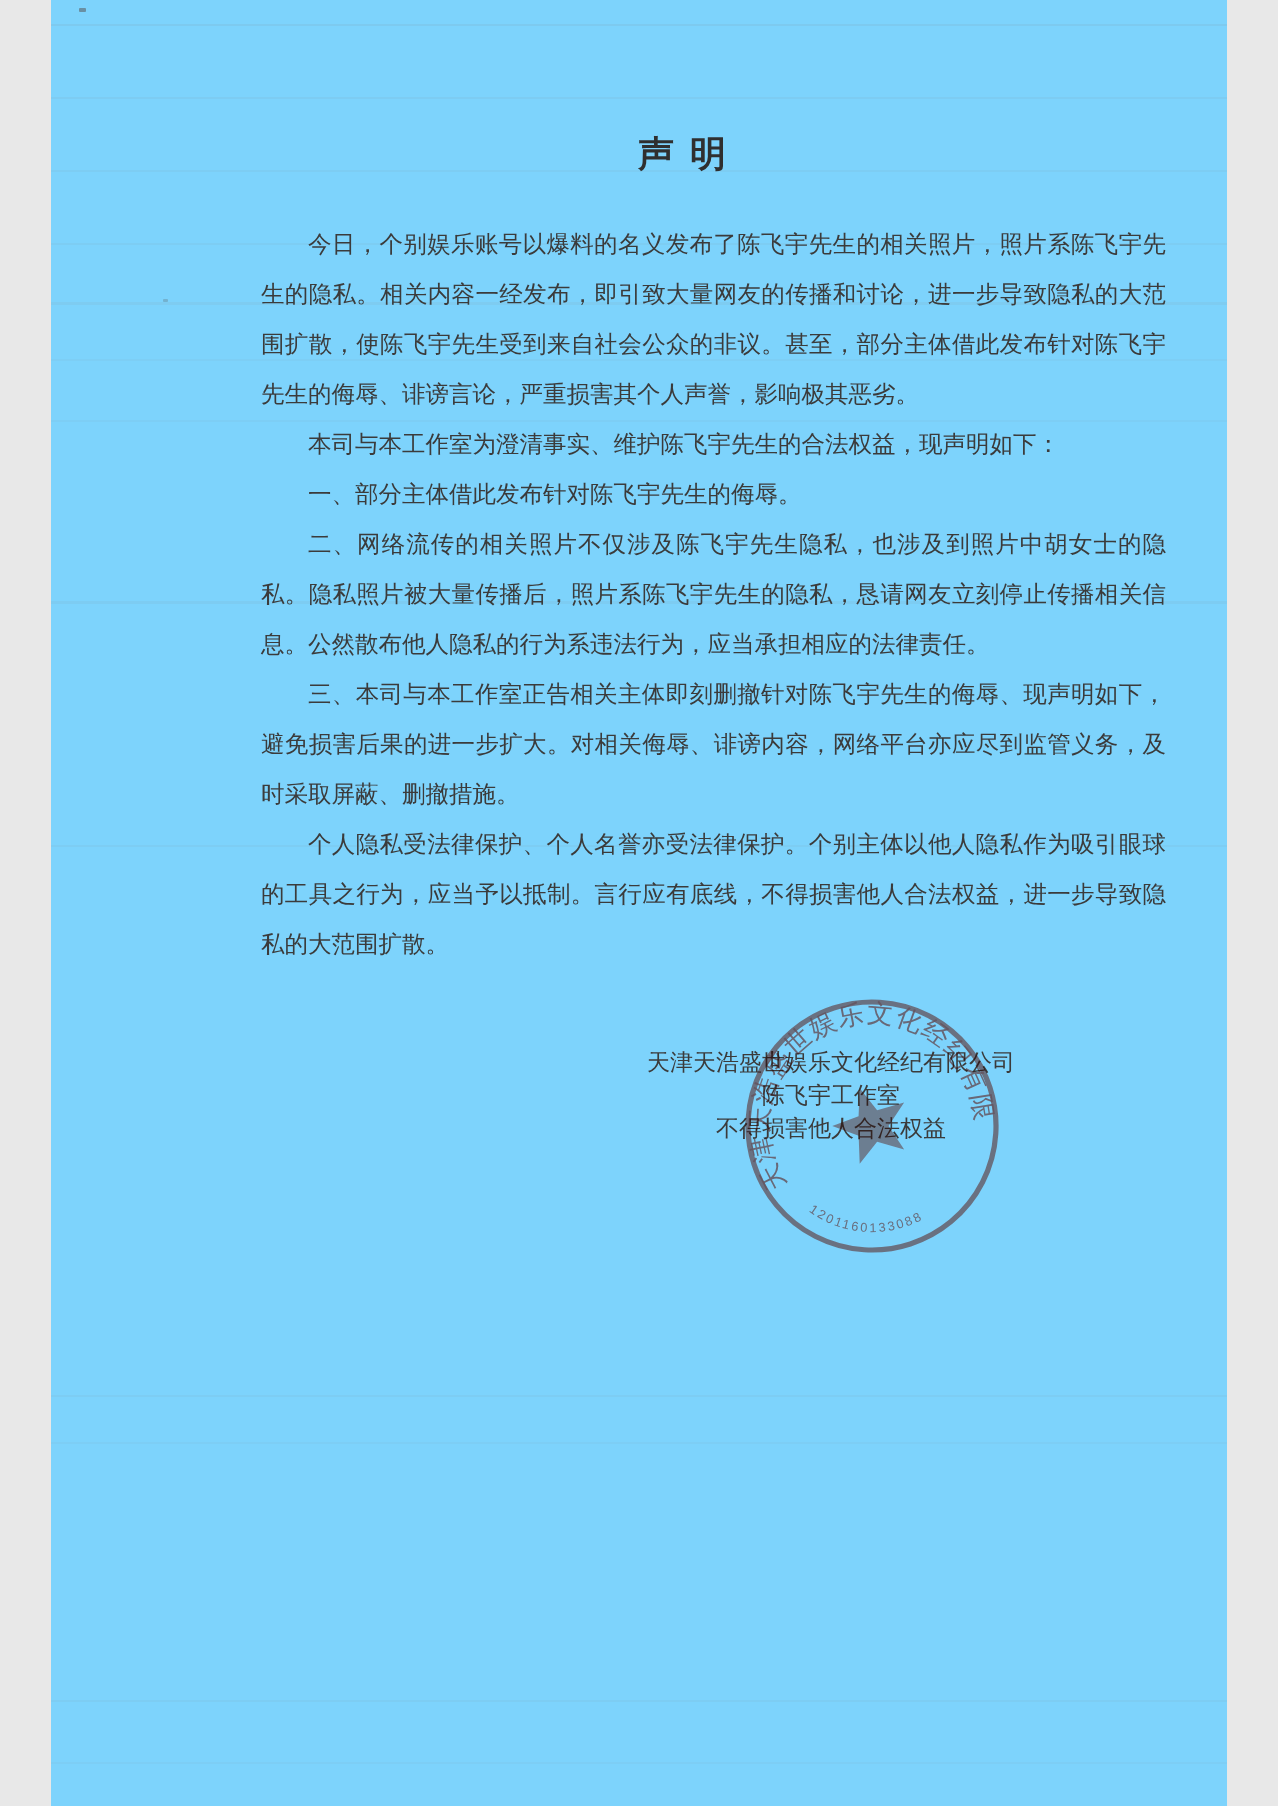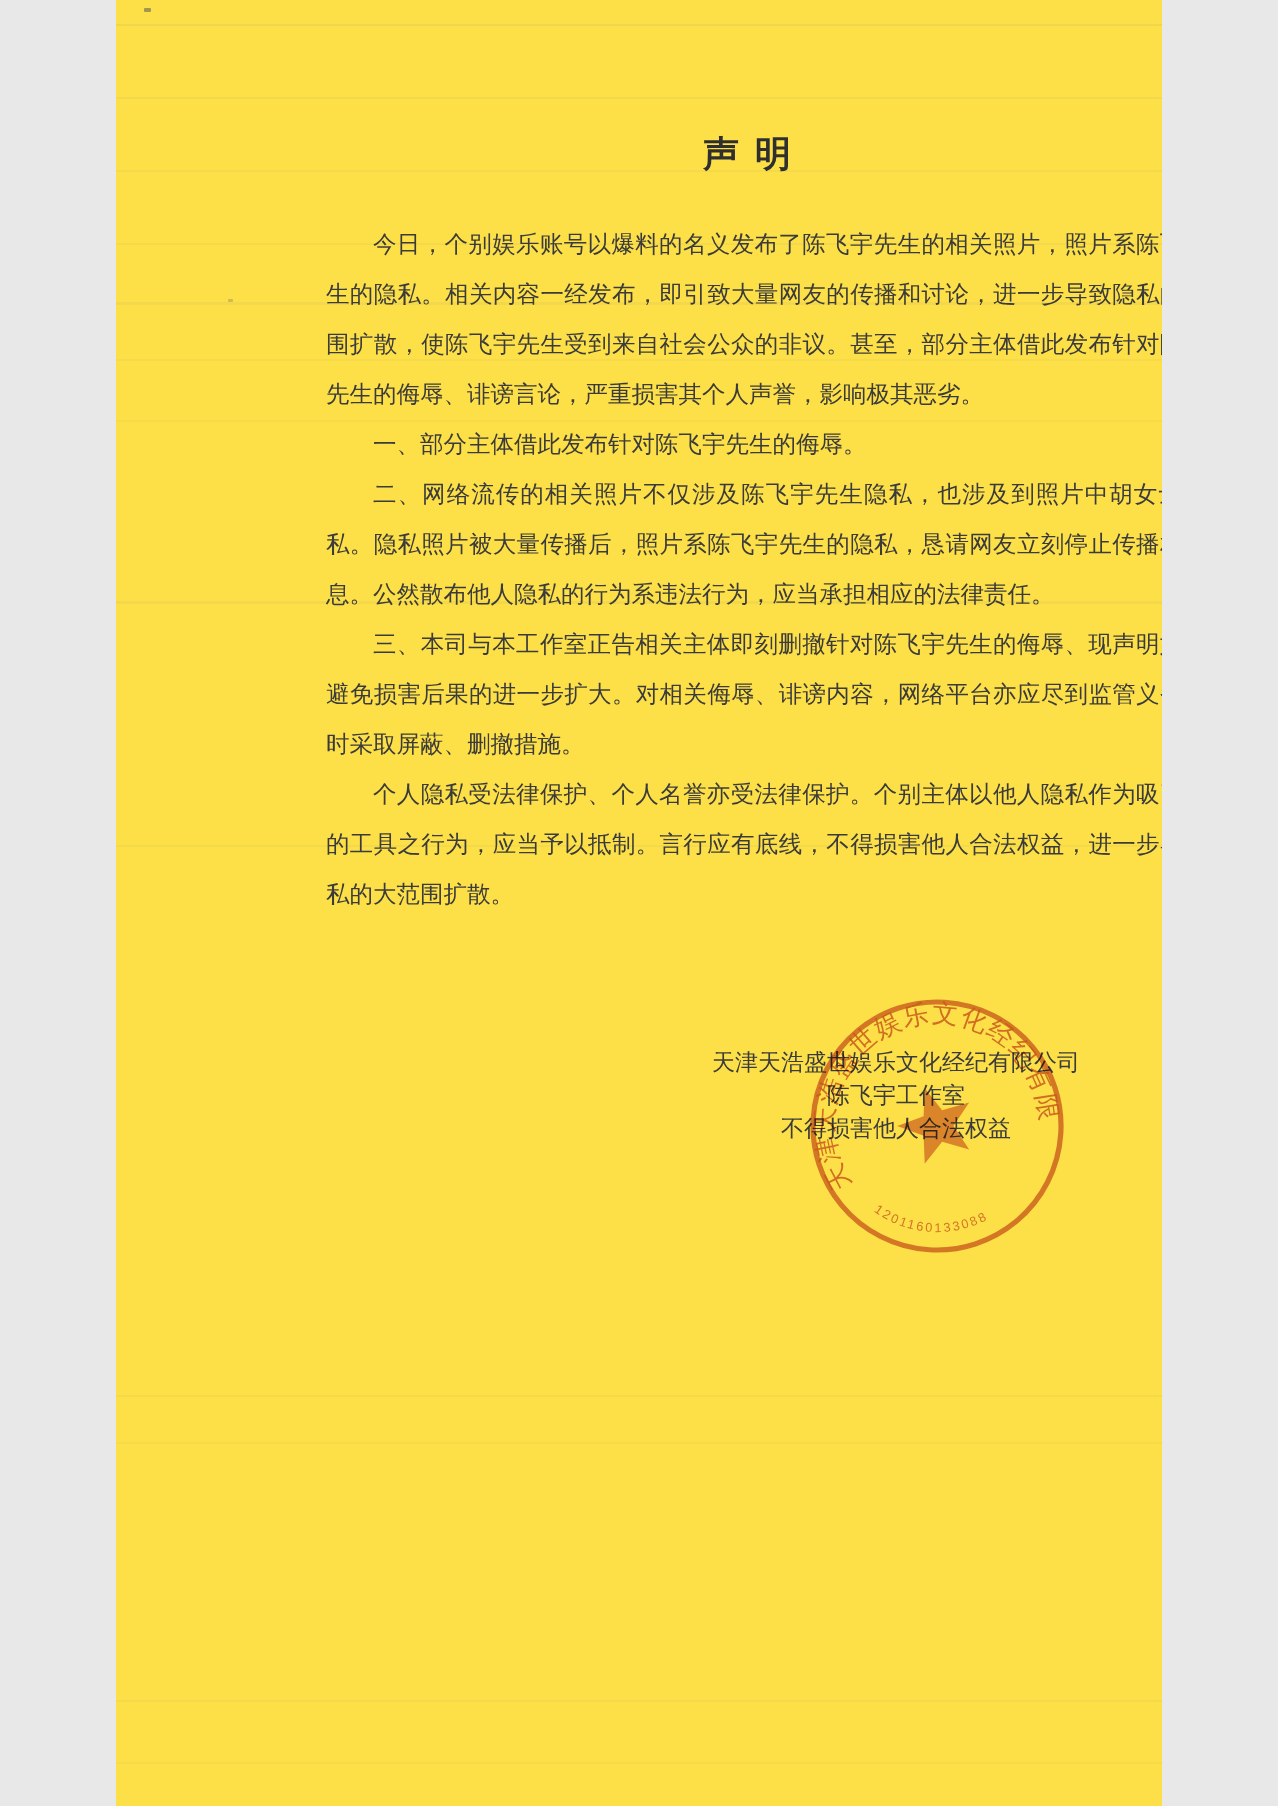--- a/index.html
+++ b/index.html
@@ -1,20 +1,20 @@
 <!DOCTYPE html>
 <html><head>
 <meta charset="utf-8">
 <style>
   html,body{margin:0;padding:0;background:#e8e8e8;}
   .page{
     position:relative;
-    width:1046px;height:1806px;
+    width:1176px;height:1806px;
     margin:0 auto;
-    background:#fde047;
+    background:#7dd3fc;
     overflow:hidden;
     font-family:"Liberation Serif", serif;
     color:#3a3a3a;
   }
   
   .streak{position:absolute;left:0;width:100%;pointer-events:none;}
   .speck{position:absolute;pointer-events:none;background:rgba(90,90,90,.55);border-radius:1px;}
 
   .doc-title{
     position:absolute;top:130px;left:0;width:1278px;
@@ -70,20 +70,21 @@
   <div class="streak" style="top:1442px;height:2px;background:rgba(130,130,130,.06);"></div>
   <div class="streak" style="top:1700px;height:2px;background:rgba(130,130,130,.07);"></div>
   <div class="streak" style="top:1762px;height:2px;background:rgba(130,130,130,.06);"></div>
   <div class="speck" style="left:28px;top:8px;width:7px;height:4px;"></div>
   <div class="speck" style="left:112px;top:299px;width:5px;height:3px;opacity:.5;"></div>
 
   <div class="doc-title">声明</div>
 
   <div class="body-text">
     <p>今日，个别娱乐账号以爆料的名义发布了陈飞宇先生的相关照片，照片系陈飞宇先生的隐私。相关内容一经发布，即引致大量网友的传播和讨论，进一步导致隐私的大范围扩散，使陈飞宇先生受到来自社会公众的非议。甚至，部分主体借此发布针对陈飞宇先生的侮辱、诽谤言论，严重损害其个人声誉，影响极其恶劣。</p>
+    <p>本司与本工作室为澄清事实、维护陈飞宇先生的合法权益，现声明如下：</p>
     <p>一、部分主体借此发布针对陈飞宇先生的侮辱。</p>
     <p>二、网络流传的相关照片不仅涉及陈飞宇先生隐私，也涉及到照片中胡女士的隐私。隐私照片被大量传播后，照片系陈飞宇先生的隐私，恳请网友立刻停止传播相关信息。公然散布他人隐私的行为系违法行为，应当承担相应的法律责任。</p>
     <p>三、本司与本工作室正告相关主体即刻删撤针对陈飞宇先生的侮辱、现声明如下，避免损害后果的进一步扩大。对相关侮辱、诽谤内容，网络平台亦应尽到监管义务，及时采取屏蔽、删撤措施。</p>
     <p>个人隐私受法律保护、个人名誉亦受法律保护。个别主体以他人隐私作为吸引眼球的工具之行为，应当予以抵制。言行应有底线，不得损害他人合法权益，进一步导致隐私的大范围扩散。</p>
   </div>
 
   <div class="signature">
     <div>天津天浩盛世娱乐文化经纪有限公司</div>
     <div>陈飞宇工作室</div>
     <div>不得损害他人合法权益</div>

